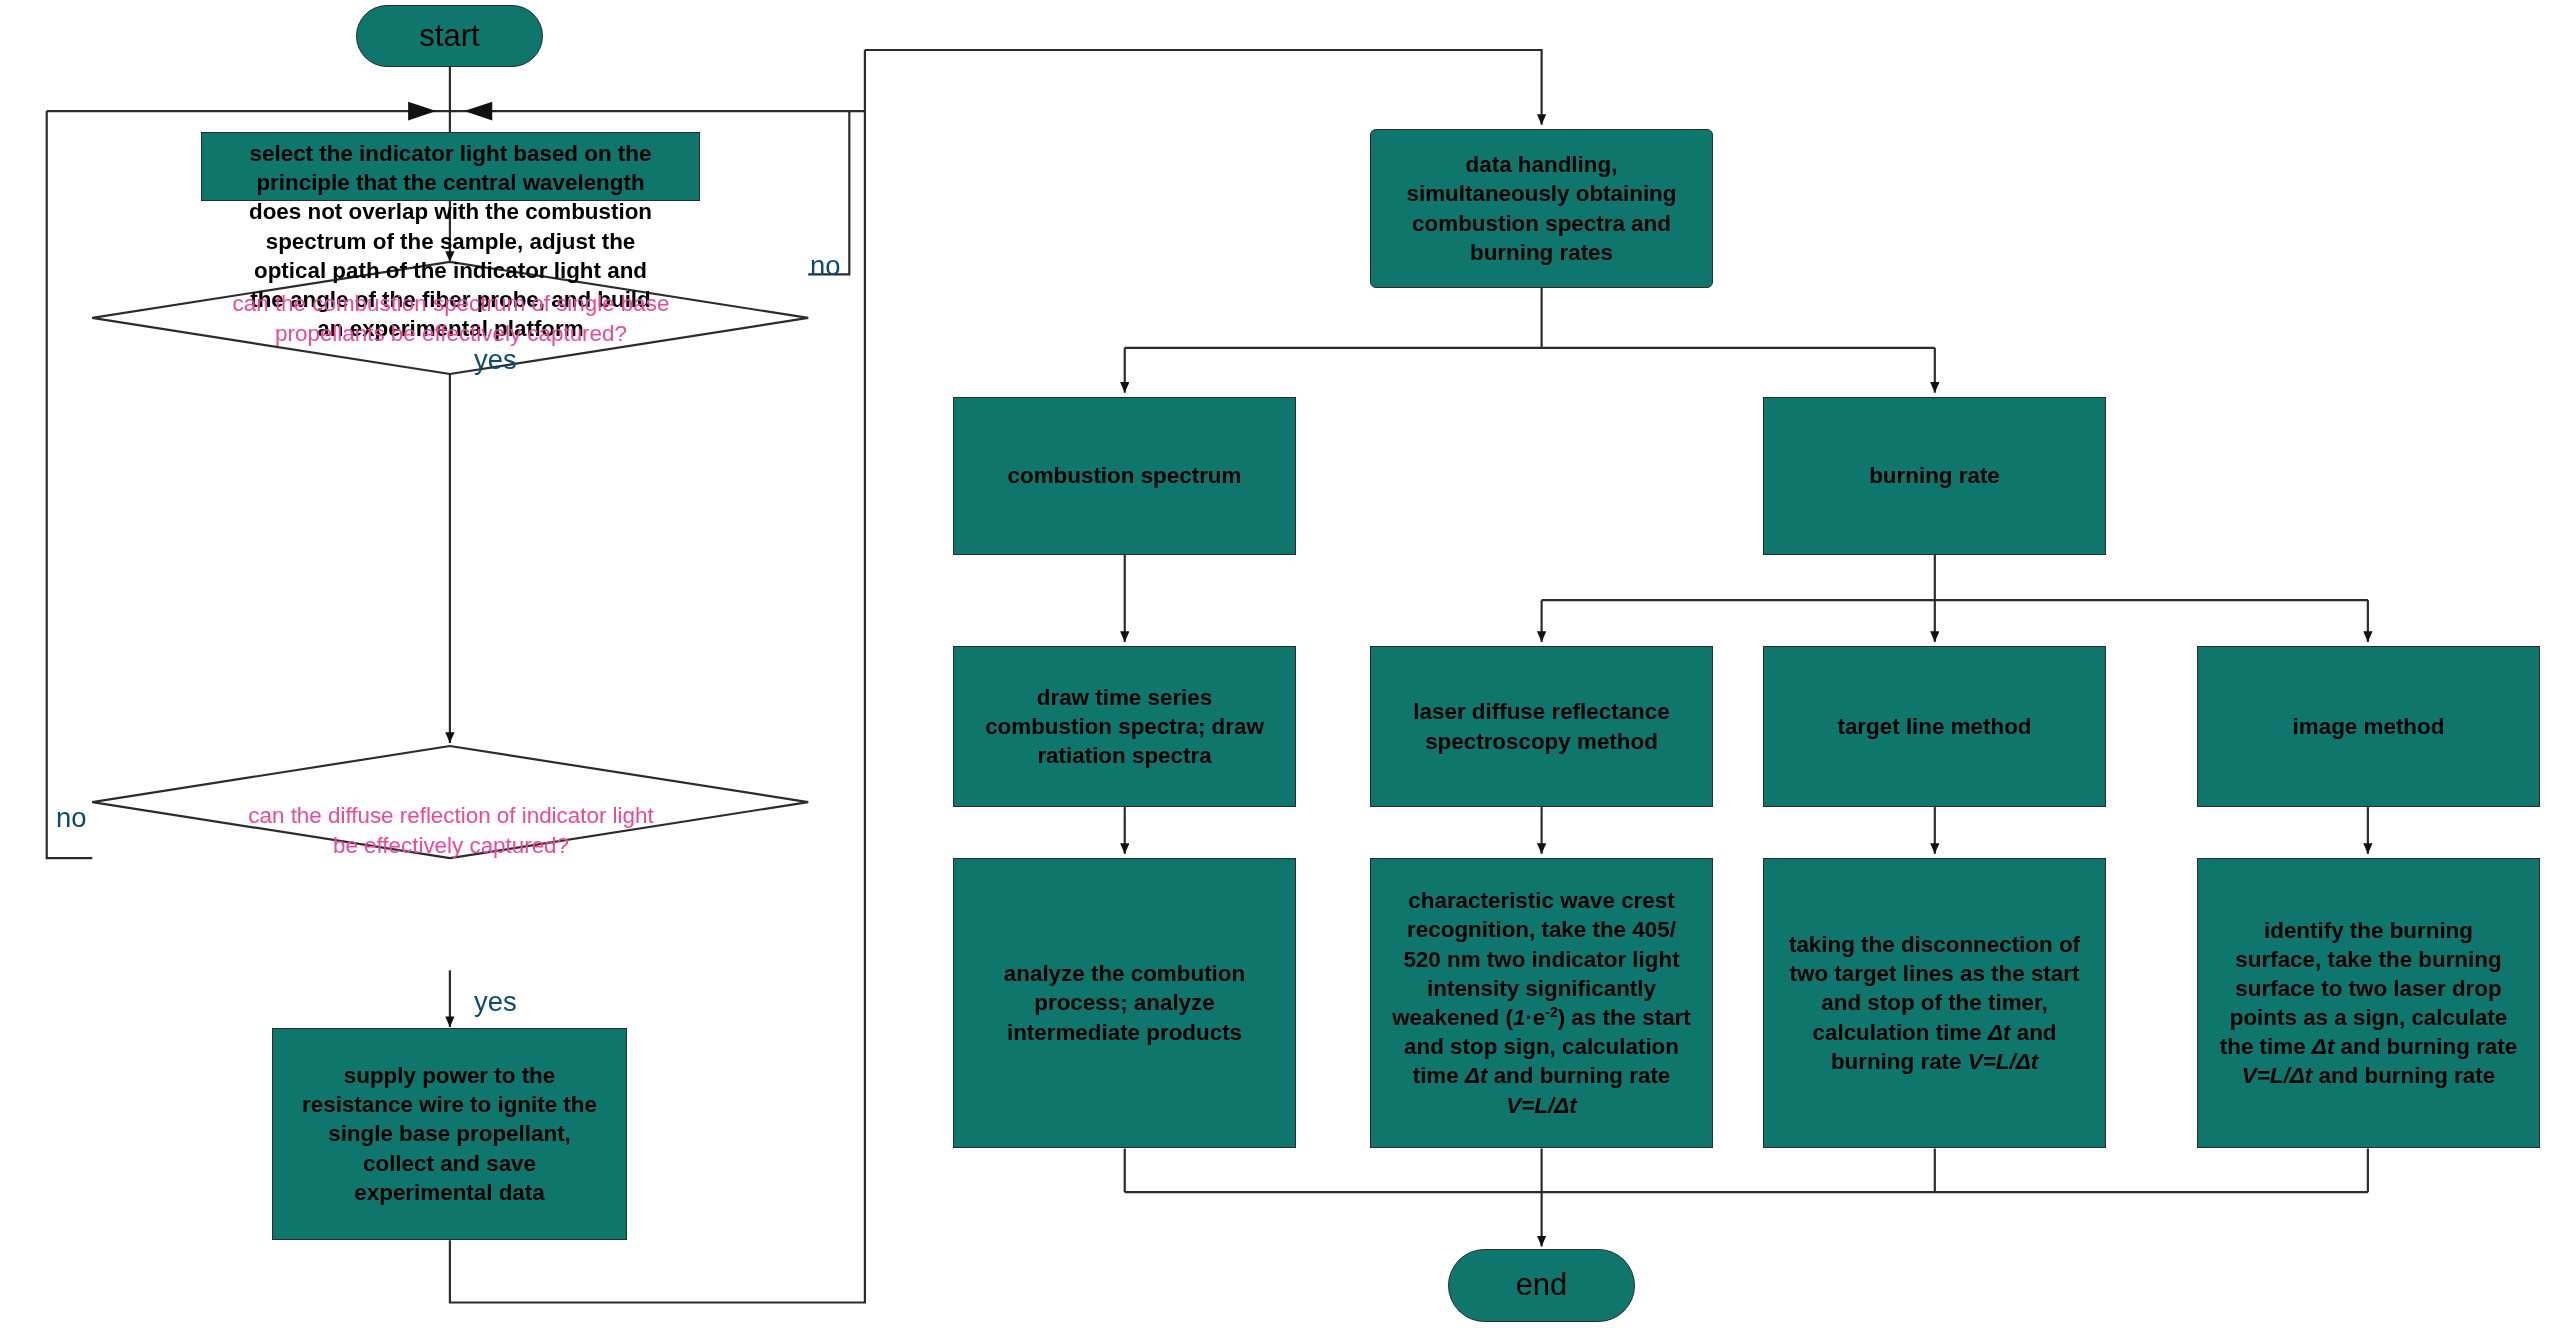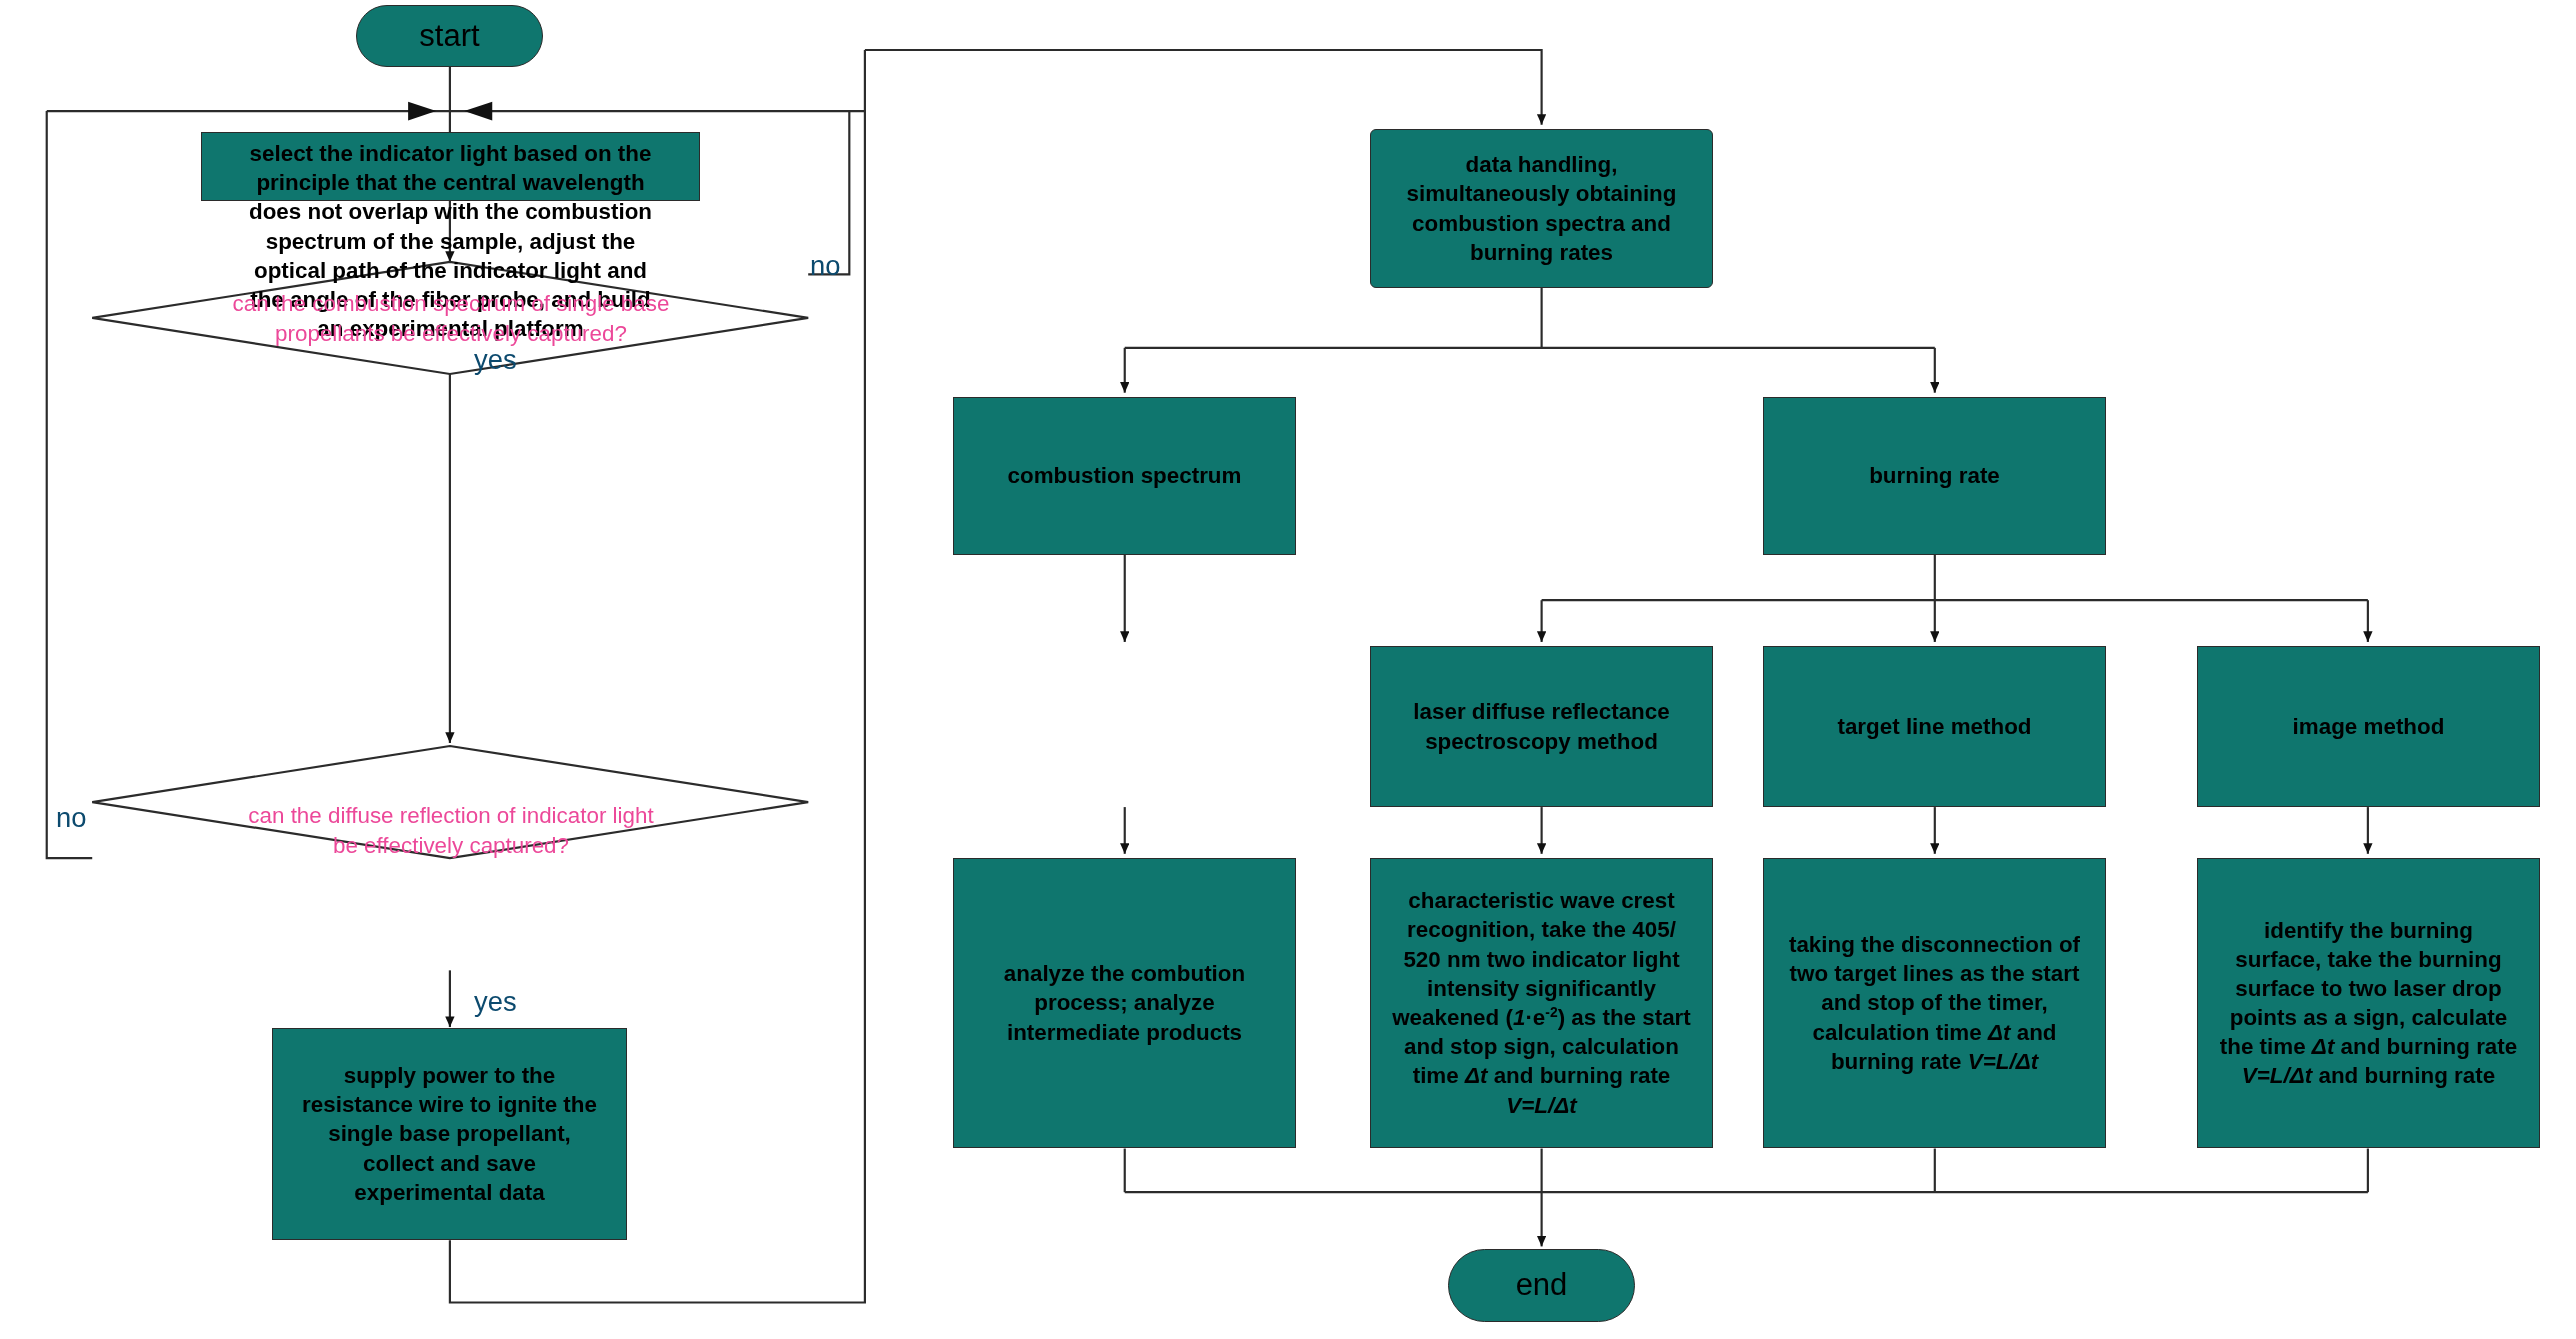--- a/index.html
+++ b/index.html
@@ -178,20 +178,25 @@
   </div>
 
   <div class="node proc f36" style="left:953px; top:397px; width:343px; height:158px;">
     <span class="txt">combustion spectrum</span>
   </div>
 
   <div class="node proc f36" style="left:1763px; top:397px; width:343px; height:158px;">
     <span class="txt">burning rate</span>
   </div>
 
+  <div class="node proc f36" style="left:953px; top:646px; width:343px; height:161px;">
+    <span class="txt">draw time series
+combustion spectra; draw
+ratiation spectra</span>
+  </div>
 
   <div class="node proc f36" style="left:1370px; top:646px; width:343px; height:161px;">
     <span class="txt">laser diffuse reflectance
 spectroscopy method</span>
   </div>
 
   <div class="node proc f36" style="left:1763px; top:646px; width:343px; height:161px;">
     <span class="txt">target line method</span>
   </div>
 

